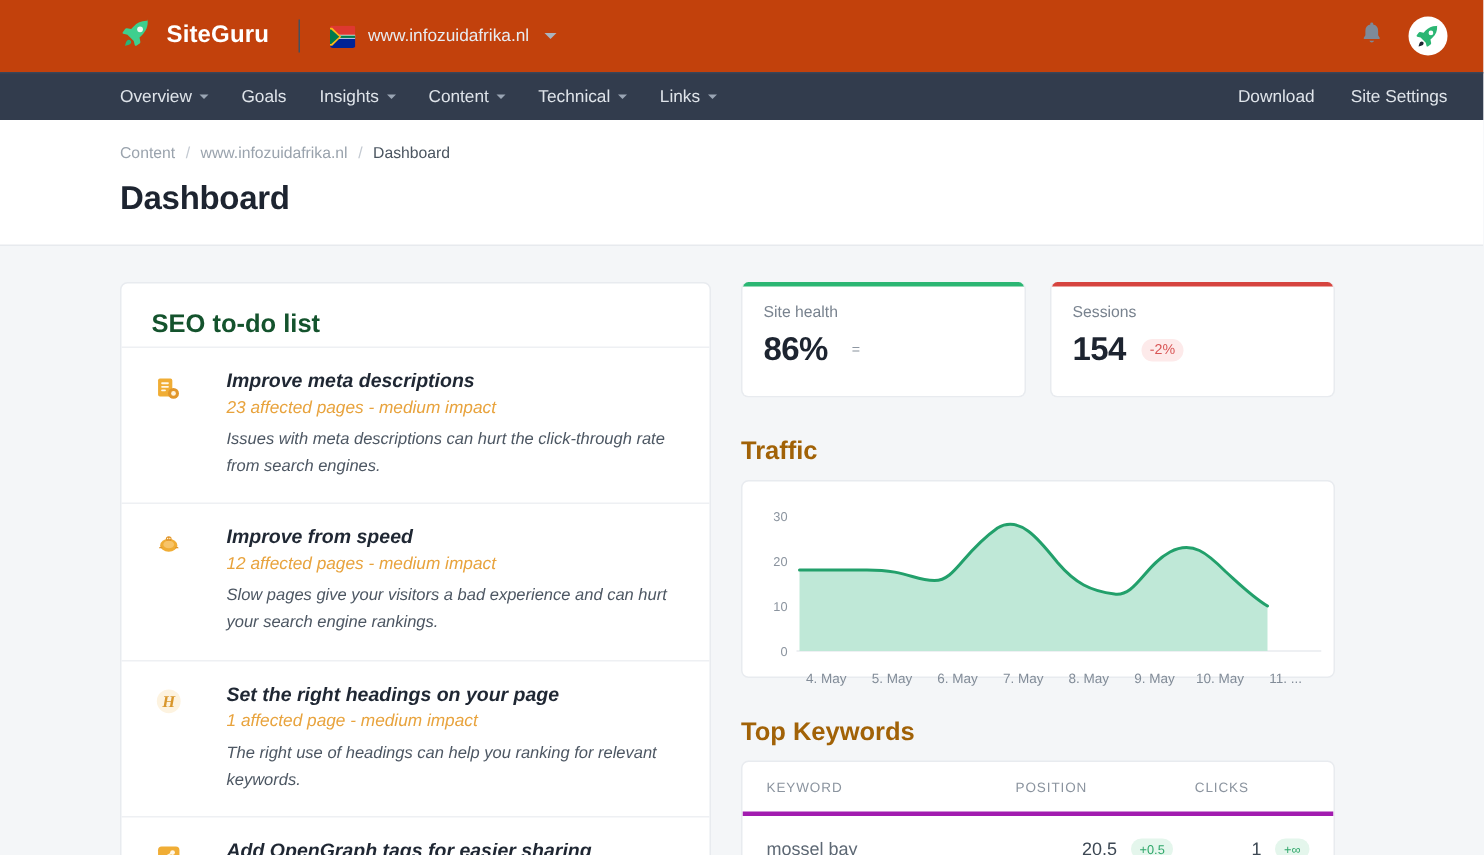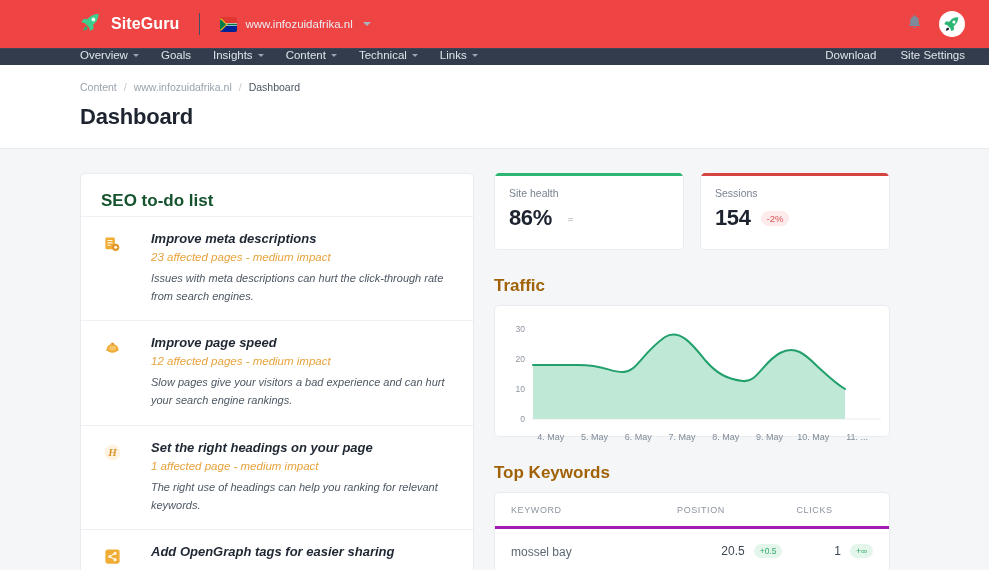--- a/index.html
+++ b/index.html
@@ -6,21 +6,21 @@
   html, body {
     width: 989px; height: 570px;
     background: #f4f6f8;
     font-family: "Liberation Sans", sans-serif;
     overflow: hidden;
   }
 
   
   .topbar {
     height: 48px;
-    background: #ef4444;
+    background: #c2410c;
     display: flex;
     align-items: center;
     padding: 0 24px 0 80px;
   }
   .brand { display: flex; align-items: center; gap: 9px; }
   .brand-name {
     color: #ffffff;
     font-size: 16px;
     font-weight: bold;
     letter-spacing: .1px;
@@ -49,24 +49,24 @@
   .avatar {
     width: 26px; height: 26px;
     border-radius: 50%;
     background: #ffffff;
     display: flex; align-items: center; justify-content: center;
     cursor: pointer;
   }
 
   
   .navbar {
-    height: 17px;
+    height: 32px;
     background: #323c4d;
     display: flex;
-    align-items: flex-start;
+    align-items: center;
     padding: 0 24px 0 80px;
     border-top: 1px solid #3b4557;
   }
   .nav-item {
     display: flex; align-items: center; gap: 5px;
     color: #dfe4ea;
     font-size: 11.5px;
     margin-right: 22px;
     cursor: pointer;
     white-space: nowrap;
@@ -360,21 +360,21 @@
             <ellipse cx="12" cy="12" rx="7.2" ry="5.4" fill="#f0ad35"></ellipse>
             <path d="M5.3 13.2c-.9 0-1.6.6-1.6 1.3h3.2c0-.7-.7-1.3-1.6-1.3z" fill="#e2962a"></path>
             <path d="M18.7 13.2c-.9 0-1.6.6-1.6 1.3h3.2c0-.7-.7-1.3-1.6-1.3z" fill="#e2962a"></path>
             <ellipse cx="12" cy="6.6" rx="2.4" ry="2.2" fill="#e2962a"></ellipse>
             <circle cx="11.1" cy="6.3" r=".6" fill="#fff4de"></circle>
             <circle cx="12.9" cy="6.3" r=".6" fill="#fff4de"></circle>
             <ellipse cx="12" cy="11.4" rx="4.5" ry="3.2" fill="#f7c469"></ellipse>
           </svg>
         </span>
         <div class="todo-body">
-          <div class="todo-h">Improve page speed</div>
+          <div class="todo-h">Improve from speed</div>
           <div class="todo-meta">12 affected pages - medium impact</div>
           <div class="todo-desc">Slow pages give your visitors a bad experience and can hurt your search engine rankings.</div>
         </div>
       </div>
 
       <div class="todo-item">
         <span class="todo-icon">
           <svg width="19" height="19" viewBox="0 0 24 24">
             <circle cx="12" cy="12" r="10" fill="#fdf3e0"></circle>
             <text x="12" y="17" font-family="Liberation Serif, serif" font-size="14" font-weight="bold" fill="#d9972d" text-anchor="middle">H</text>

